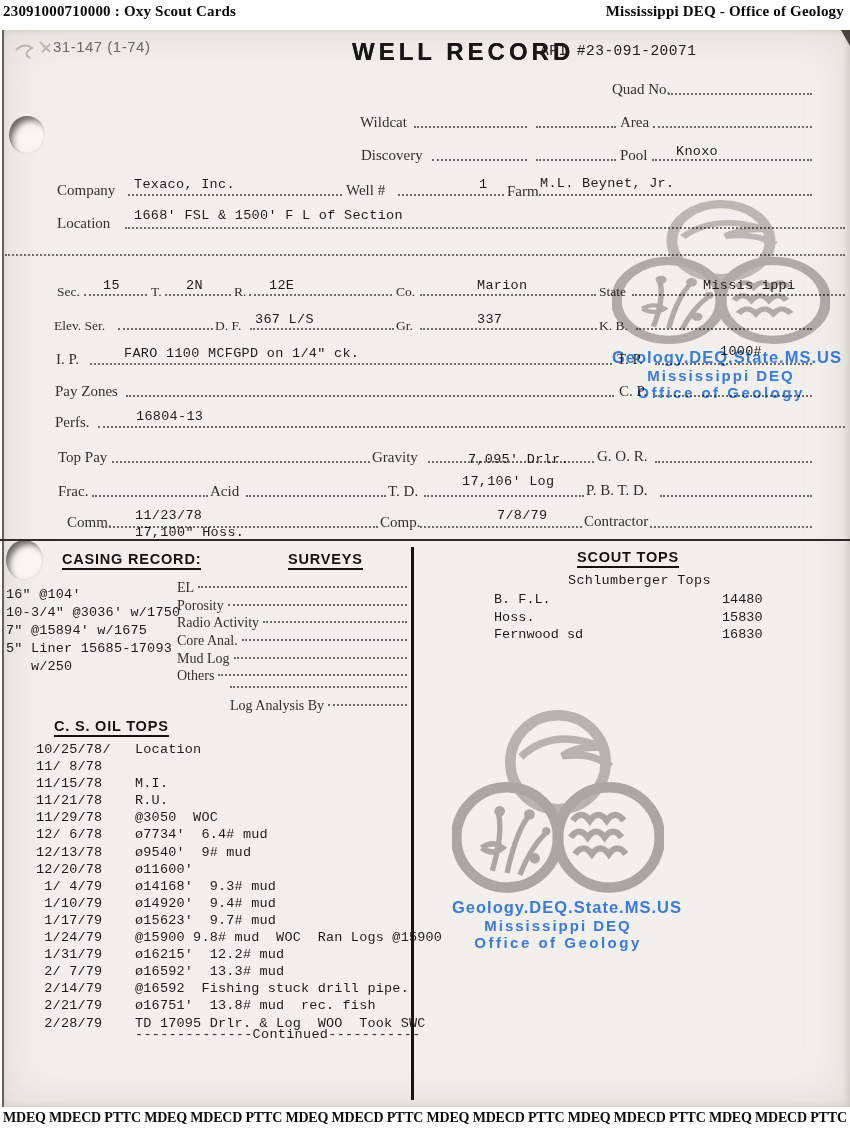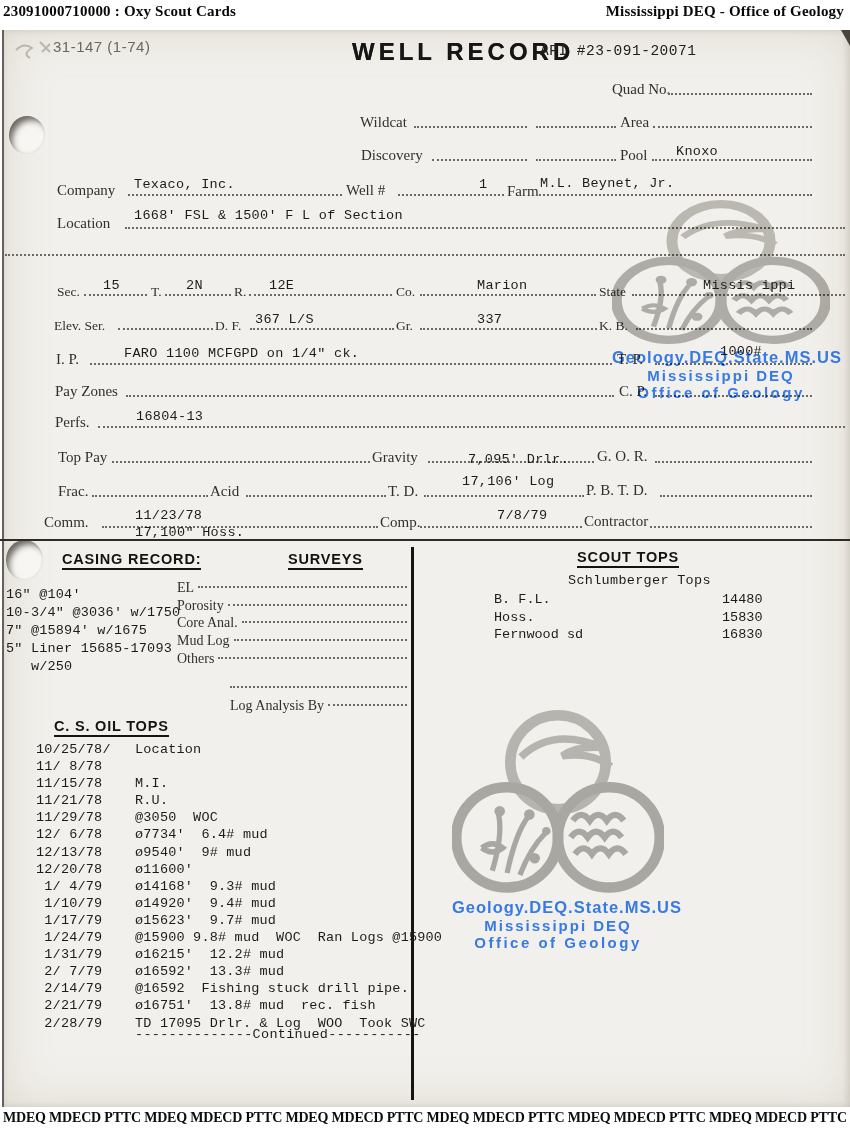--- a/index.html
+++ b/index.html
@@ -227,21 +227,21 @@
 
 <span class="abs lbl" style="left:58px;top:483px">Frac.</span>
 <div class="abs dots" style="left:92px;top:495px;width:116px"></div>
 <span class="abs lbl" style="left:210px;top:483px">Acid</span>
 <div class="abs dots" style="left:246px;top:495px;width:140px"></div>
 <span class="abs lbl" style="left:388px;top:483px">T. D.</span>
 <div class="abs dots" style="left:424px;top:495px;width:160px"></div>
 <span class="abs lbl" style="left:586px;top:482px">P. B. T. D.</span>
 <div class="abs dots" style="left:660px;top:495px;width:152px"></div>
 
-<span class="abs lbl" style="left:44px;top:514px">Comm.</span>
+<span class="abs lbl" style="left:67px;top:514px">Comm.</span>
 <span class="abs val" style="left:135px;top:508px">11/23/78</span>
 <div class="abs dots" style="left:102px;top:526px;width:276px"></div>
 <span class="abs lbl" style="left:380px;top:514px">Comp.</span>
 <span class="abs val" style="left:497px;top:508px">7/8/79</span>
 <div class="abs dots" style="left:420px;top:526px;width:162px"></div>
 <span class="abs lbl" style="left:584px;top:513px">Contractor</span>
 <div class="abs dots" style="left:650px;top:526px;width:162px"></div>
 <span class="abs val" style="left:135px;top:525px">17,100" Hoss.</span>
 
 <div class="abs rule" style="left:0px;top:539px;width:850px;height:2px"></div>
@@ -260,20 +260,24 @@
     <div class="casing-entry">   w/250</div>
   </div>
 
 <div class="abs" style="left:177px;top:579px;width:230px;z-index:4" id="surveys-list">
     <div class="survey-row">
       <span class="survey-label">EL</span>
       <span class="leader"></span>
     </div>
     <div class="survey-row">
       <span class="survey-label">Porosity</span>
+      <span class="leader"></span>
+    </div>
+    <div class="survey-row">
+      <span class="survey-label">Radio Activity</span>
       <span class="leader"></span>
     </div>
     <div class="survey-row">
       <span class="survey-label">Core Anal.</span>
       <span class="leader"></span>
     </div>
     <div class="survey-row">
       <span class="survey-label">Mud Log</span>
       <span class="leader"></span>
     </div>

